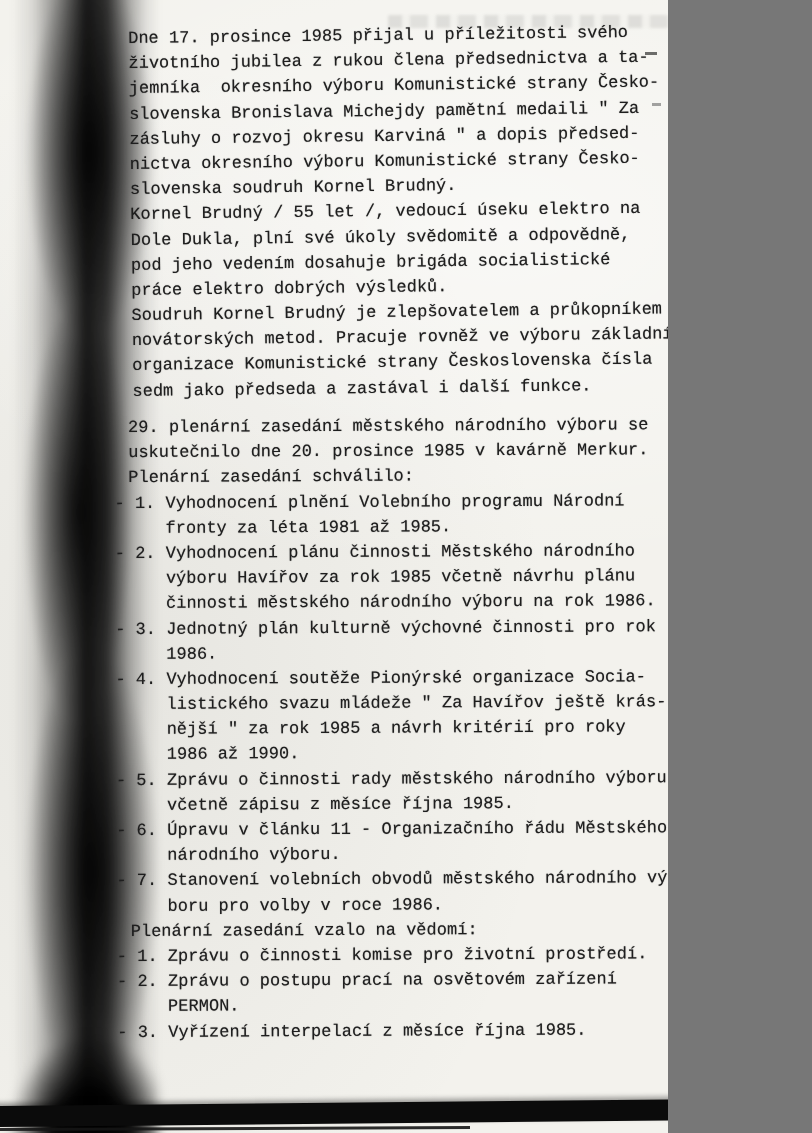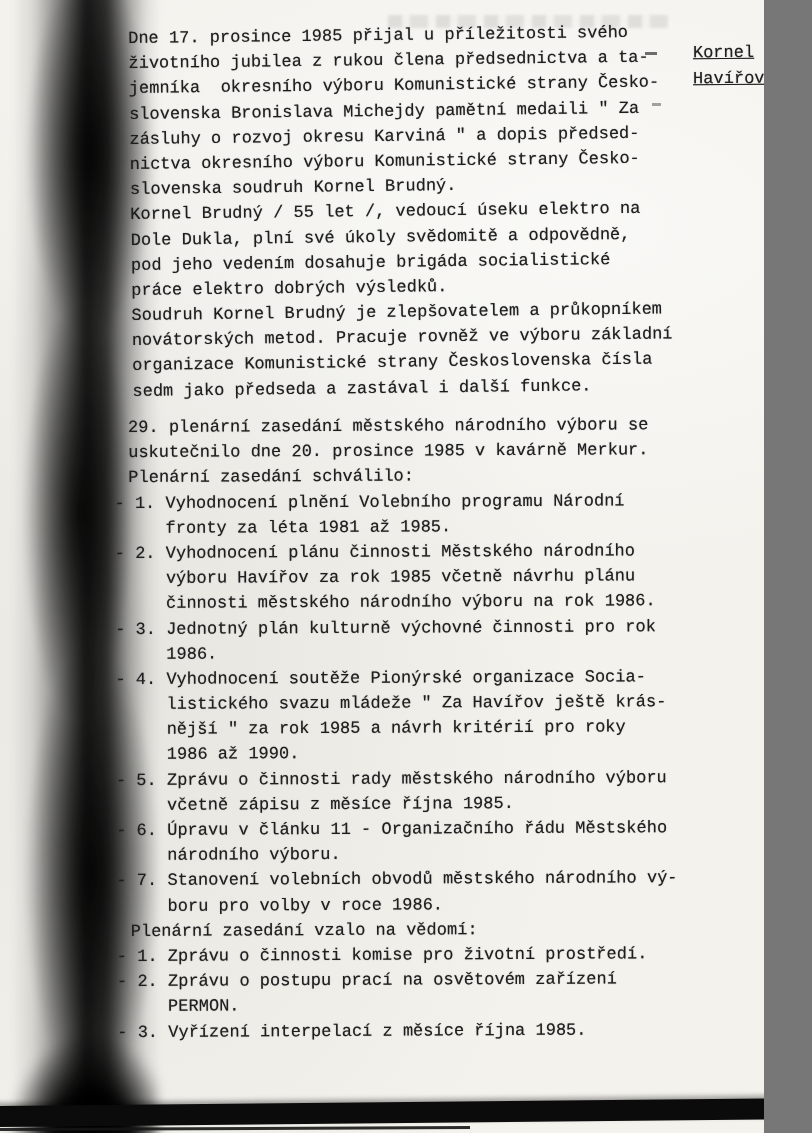--- a/index.html
+++ b/index.html
@@ -1,18 +1,18 @@
 <!DOCTYPE html>
 <html><head>
 <meta charset="utf-8">
 <style>
   html,body { margin:0; padding:0; background:#777; }
   .page {
     position:relative;
-    width:764px; height:1133px;
+    width:668px; height:1133px;
     background:#f3f2ed;
     overflow:hidden;
     font-family:"Liberation Mono","DejaVu Sans Mono",monospace;
     color:#1e1e1e;
   }
   
   .paper-tone {
     position:absolute; inset:0;
     background:
       radial-gradient(900px 500px at 75% 20%, rgba(255,255,255,0.5), transparent 70%),

